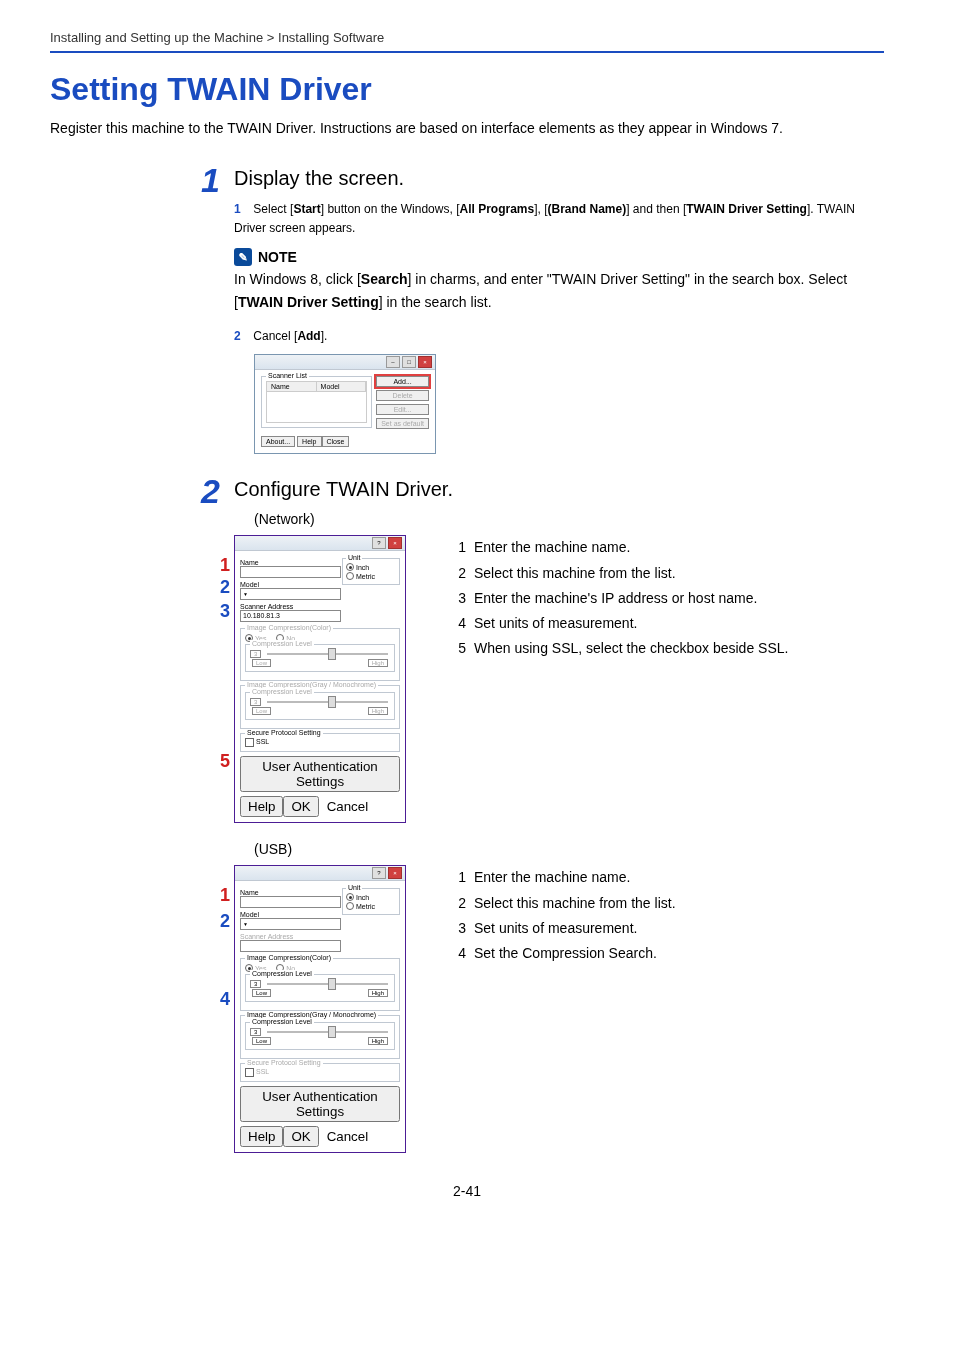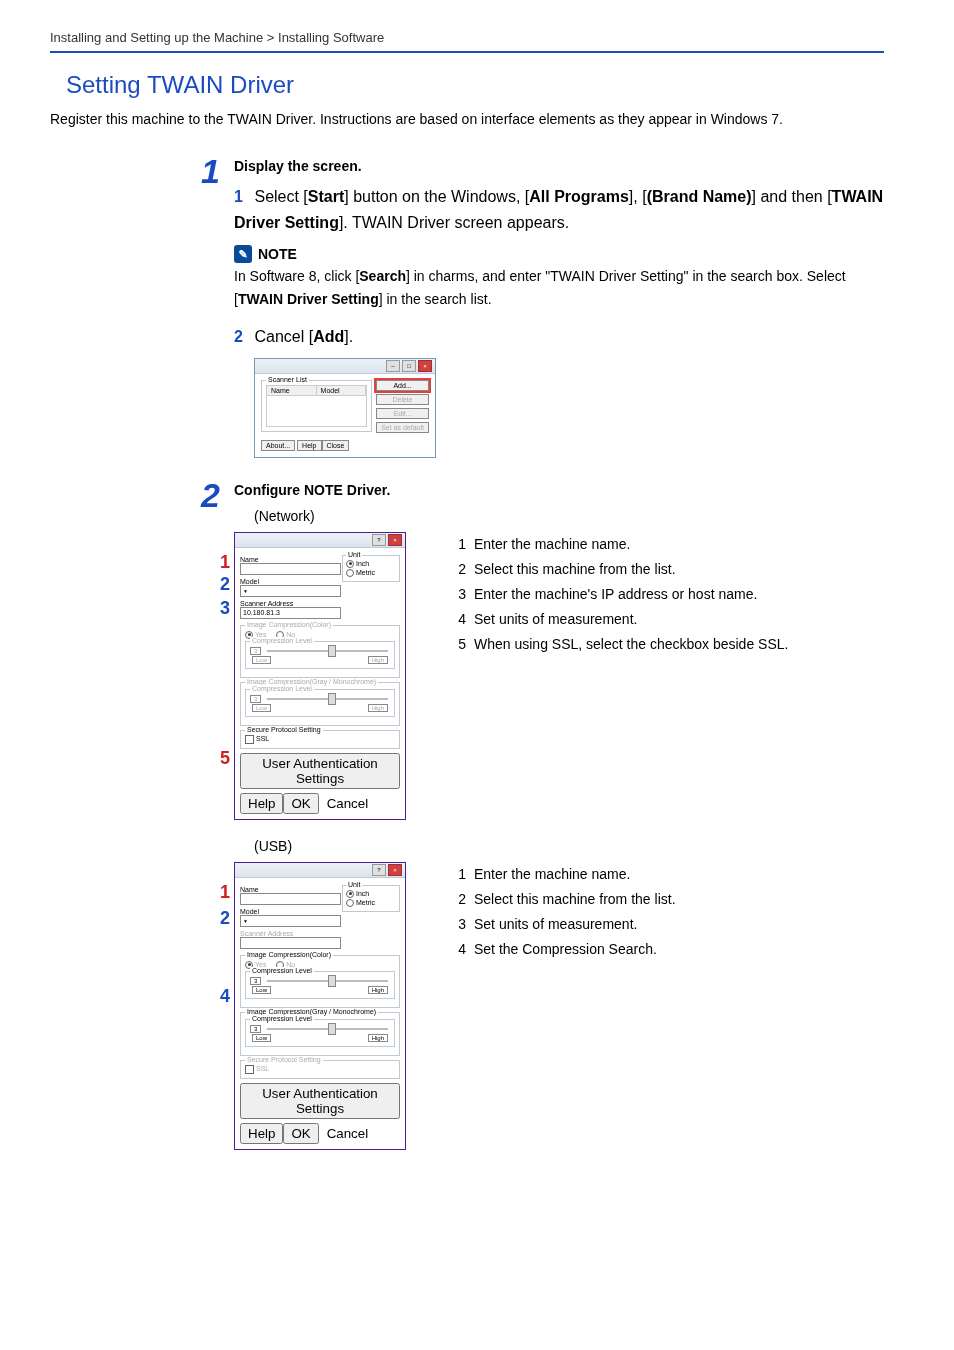--- a/index.html
+++ b/index.html
@@ -15,23 +15,23 @@
   }
   .breadcrumb {
     font-size: 13px;
     color: #333;
     padding-bottom: 6px;
     border-bottom: 2px solid #1a4cc0;
     margin-bottom: 18px;
   }
   h1.title {
     color: #1a4cc0;
-    font-size: 24px;
-    font-weight: normal;
-    margin: 0 0 10px 16px;
+    font-size: 32px;
+    font-weight: bold;
+    margin: 0 0 10px 0;
   }
   .intro {
     font-size: 14px;
     line-height: 1.5;
     margin-bottom: 24px;
   }
   .step-block {
     display: flex;
     margin-bottom: 20px;
   }
@@ -44,26 +44,26 @@
     text-align: right;
     padding-right: 14px;
     line-height: 1;
     font-style: italic;
     margin-left: 130px;
   }
   .step-content {
     flex: 1;
   }
   .step-heading {
-    font-size: 14px;
-    font-weight: 700;
+    font-size: 20px;
+    font-weight: 400;
     margin: 4px 0 10px 0;
   }
   .sub-line {
-    font-size: 16px;
+    font-size: 12px;
     line-height: 1.6;
     margin-bottom: 8px;
   }
   .sub-num {
     color: #1a4cc0;
     font-weight: bold;
     display: inline-block;
     width: 16px;
   }
   .note-box {
@@ -208,21 +208,21 @@
         <span class="sub-num">1</span>
         <span>Select [</span><b>Start</b><span>] button on the Windows, [</span><b>All Programs</b><span>], [</span><b>(Brand Name)</b><span>] and then [</span><b>TWAIN Driver Setting</b><span>]. TWAIN Driver screen appears.</span>
       </div>
 
       <div class="note-box">
         <div class="note-header">
           <span class="note-icon"></span>
           <span>NOTE</span>
         </div>
         <div class="note-text">
-          <span>In Software 8, click [</span><b>Search</b><span>] in charms, and enter "TWAIN Driver Setting" in the search box. Select [</span><b>TWAIN Driver Setting</b><span>] in the search list.</span>
+          <span>In Windows 8, click [</span><b>Search</b><span>] in charms, and enter "TWAIN Driver Setting" in the search box. Select [</span><b>TWAIN Driver Setting</b><span>] in the search list.</span>
         </div>
       </div>
 
       <div class="sub-line">
         <span class="sub-num">2</span>
         <span>Cancel [</span><b>Add</b><span>].</span>
       </div>
 
       <div class="dialog">
         <div class="dialog-titlebar">
@@ -260,21 +260,21 @@
             <button>Close</button>
           </div>
         </div>
       </div>
     </div>
   </div>
 
   <div class="step-block">
     <div class="step-number">2</div>
     <div class="step-content">
-      <div class="step-heading">Configure NOTE Driver.</div>
+      <div class="step-heading">Configure TWAIN Driver.</div>
 
       <div class="sub-caption">(Network)</div>
       <div class="config-row">
         <div class="callout-col">
           <span class="callout-num c-red" style="top:20px; left:-14px;">1</span>
           <span class="callout-num c-blue" style="top:42px; left:-14px;">2</span>
           <span class="callout-num c-blue" style="top:66px; left:-14px;">3</span>
           <span class="callout-num c-green" style="top:34px; left:100px;">4</span>
           <span class="callout-num c-red" style="top:216px; left:-14px;">5</span>
 
@@ -485,13 +485,14 @@
             </div>
           <div>
               <span class="n">4</span>
               <span>Set the Compression Search.</span>
             </div>
         </div>
       </div>
     </div>
   </div>
 
+  <div class="page-num">2-41</div>
 </div>
 
 </body></html>

